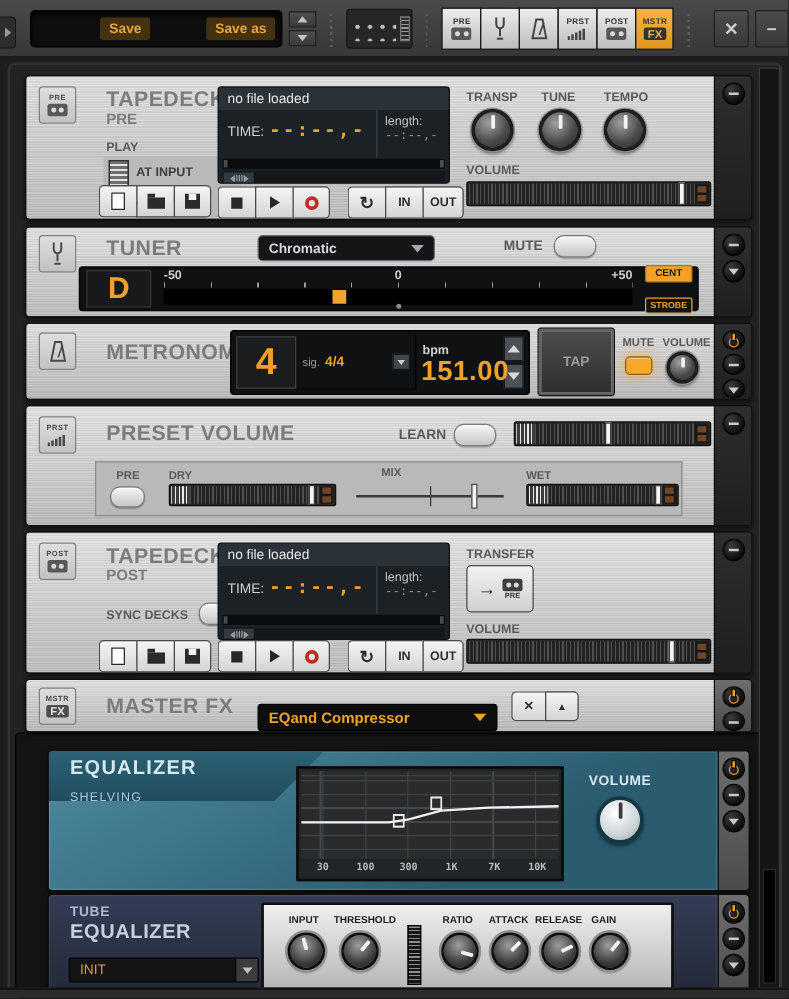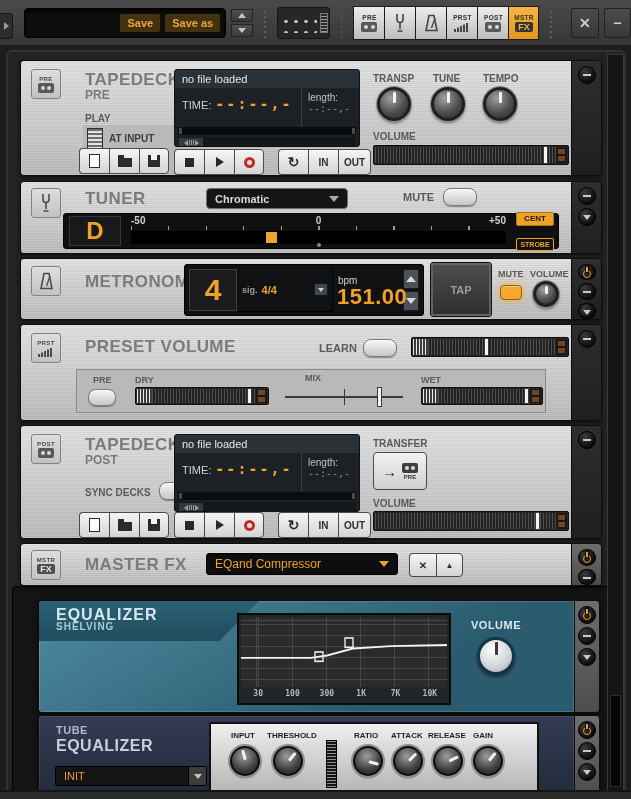--- a/index.html
+++ b/index.html
@@ -9,21 +9,21 @@
   .lbl{position:absolute;font-weight:bold;color:#5a5a5a;white-space:nowrap;}.f9{font-size:9px}.f10{font-size:10px}
   .f11{font-size:11px}
 
   
   .toolbar{position:absolute;top:0;left:0;right:0;height:46px;background:linear-gradient(#4a4a4a,#373737);
     border-bottom:1px solid #1a1a1a;display:flex;align-items:center;}
   .side-tab{position:absolute;left:0;top:13px;width:13px;height:26px;background:#2d2d2d;border:1px solid #171717;
     border-left:none;border-radius:0 4px 4px 0;display:flex;align-items:center;justify-content:center;}
   .tri-r{width:0;height:0;border-top:4px solid transparent;border-bottom:4px solid transparent;border-left:5px solid #9a9a9a;}
   .preset-field{margin-left:24px;width:222px;height:30px;background:#0e0e0e;border:1px solid #000;border-radius:4px;
-    box-shadow:inset 0 2px 4px #000;display:flex;align-items:center;padding:0 5px;}
+    box-shadow:inset 0 2px 4px #000;display:flex;align-items:center;padding:0 5px;gap:40px;}
   .preset-text{flex:1;color:#ddd;font-size:12px;}
   .save-btn{height:18px;padding:0 7px;background:#43310f;color:#eba63b;font-weight:bold;font-size:11px;
     border:none;border-radius:2px;margin-left:5px;font-family:inherit;}
   .spin{margin-left:5px;display:flex;flex-direction:column;gap:2px;}
   .spin button{width:22px;height:13px;background:linear-gradient(#4e4e4e,#3a3a3a);border:1px solid #222;
     display:flex;align-items:center;justify-content:center;padding:0;}
   .tri-u{width:0;height:0;border-left:4px solid transparent;border-right:4px solid transparent;border-bottom:5px solid #c4c4c4;}
   .tri-d{width:0;height:0;border-left:4px solid transparent;border-right:4px solid transparent;border-top:5px solid #c4c4c4;}
   .dots-sep{width:2px;height:30px;margin:0 11px;background-image:repeating-linear-gradient(0deg,#5d5d5d 0 2px,transparent 2px 5px);}
   .board-btn{width:58px;height:32px;background:#272727;border:1px solid #161616;border-radius:3px;
@@ -148,27 +148,27 @@
   .strobe-btn{width:38px;height:13px;background:#121212;border:1px solid #f0a228;border-radius:2px;color:#f0a228;
     font-size:7px;font-weight:bold;line-height:11px;text-align:center;padding:0;}
 
   
   .met-disp{position:absolute;background:#0f1113;border:1px solid #000;border-radius:3px;display:flex;padding:3px;}
   .beat-box{width:48px;background:#1a1c1e;border:1px solid #3c4044;margin:1px;display:flex;align-items:center;justify-content:center;
     color:#f0a228;font-size:30px;font-weight:bold;}
   .met-mid{width:94px;display:flex;flex-direction:column;}
   .met-row{flex:1;display:flex;align-items:center;padding:0 4px;gap:4px;}
   .met-row:first-child{border-bottom:1px solid #000;}
-  .met-k{color:#9a9a9a;font-size:9px;font-weight:bold;}
+  .met-k{color:#9a9a9a;font-size:9px;}
   .met-v{color:#f0a228;font-size:11px;font-weight:bold;}
   .ddbtn{margin-left:auto;width:14px;height:13px;background:#41474c;border:1px solid #14181a;
     display:flex;align-items:center;justify-content:center;padding:0;}
   .ddbtn .t{width:0;height:0;border-left:3px solid transparent;border-right:3px solid transparent;border-top:4px solid #d0d0d0;}
   .bpm-col{flex:1;position:relative;border-left:1px solid #000;padding:2px 5px;}
-  .bpm-lbl{color:#d2d2d2;font-size:10px;}
+  .bpm-lbl{color:#d2d2d2;font-size:10px;font-weight:bold;}
   .bpm-val{position:absolute;left:4px;bottom:2px;color:#f0a228;font-size:22px;font-weight:bold;letter-spacing:.5px;}
   .bpm-spin{width:18px;display:flex;flex-direction:column;gap:2px;padding:1px;}
   .bpm-spin button{flex:1;background:#4b5156;border:1px solid #17191b;display:flex;align-items:center;justify-content:center;padding:0;}
   .bpm-spin .t-u{width:0;height:0;border-left:5px solid transparent;border-right:5px solid transparent;border-bottom:6px solid #d8d8d8;}
   .bpm-spin .t-d{width:0;height:0;border-left:5px solid transparent;border-right:5px solid transparent;border-top:6px solid #d8d8d8;}
   .tap-btn{position:absolute;background:linear-gradient(#4c4c4c,#2f2f2f);border:2px solid #626262;outline:1px solid #111;
     color:#9b9b9b;font-size:11px;font-weight:bold;border-radius:2px;}
   .led{position:absolute;background:#f6a82b;border:1px solid #8a5f12;border-radius:4px;
     box-shadow:0 0 9px rgba(246,168,43,.85),inset 0 1px 0 rgba(255,255,255,.5);padding:0;}
 
@@ -190,21 +190,21 @@
   .tr-col{display:flex;flex-direction:column;align-items:center;gap:1px;}
   .tr-col .cassette{background:#3e3e3e;}
   .tr-col .sub{font-size:6px;font-weight:bold;color:#333;}
 
   
   .eq-face{flex:1;position:relative;background:linear-gradient(150deg,#4e8ba0,#2a5b6f 70%);
     box-shadow:inset 0 0 0 1px rgba(255,255,255,.14);}
   .eq-wedge{position:absolute;left:0;top:0;width:220px;height:40px;background:linear-gradient(#2c6175,#204c5e);
     clip-path:polygon(0 0,100% 0,82% 100%,0 100%);}
   .eq-title{position:absolute;left:17px;top:5px;font-size:16px;font-weight:bold;color:#d6e8ef;letter-spacing:1px;}
-  .eq-sub{position:absolute;left:17px;top:20px;font-size:10px;font-weight:bold;color:#a9cad6;letter-spacing:1px;}
+  .eq-sub{position:absolute;left:17px;top:32px;font-size:10px;font-weight:normal;color:#a9cad6;letter-spacing:1px;}
   .eq-graph{position:absolute;background:#222527;border:2px solid #0a0a0a;}
   .eq-plot{position:absolute;left:2px;right:2px;top:2px;bottom:16px;background:#292b2d;
     background-image:repeating-linear-gradient(0deg,#44484b 0 1px,transparent 1px 11px),
       repeating-linear-gradient(90deg,#44484b 0 1px,transparent 1px 34px);
     background-position:0 4px,17px 0;}
   .eq-plot svg{position:absolute;inset:0;width:100%;height:100%;}
   .eq-xlabels{position:absolute;left:2px;right:2px;bottom:2px;height:12px;display:flex;}
   .eq-xlabels span{flex:1;text-align:center;font-size:8px;font-weight:bold;color:#b8b8b8;font-family:"DejaVu Sans Mono",monospace;}
   .eq-vol-lbl{position:absolute;font-size:11px;font-weight:bold;color:#dbe7ec;letter-spacing:.5px;}
 
@@ -667,21 +667,21 @@
       </div>
     </div>
 
     <div class="mod" style="top:497px;height:43px;">
       <div class="face">
         <div class="badge" style="top:6px">
           <span class="blabel">MSTR</span>
           <span class="fxchip gray">FX</span>
         </div>
         <div class="mtitle" style="left:64px;top:11px">MASTER FX</div>
-        <div class="drop dark" style="left:185px;top:9px;width:192px;height:22px;font-weight:normal">
+        <div class="drop dark" style="left:185px;top:19px;width:192px;height:22px;font-weight:bold">
           <span>EQand Compressor</span>
           <span class="dd-arrow amber"></span>
         </div>
         <div class="btn-row" style="left:388px;top:9px">
           <button class="tbtn txt first" style="height:24px;width:27px">✕</button>
           <button class="tbtn txt last" style="height:24px;width:27px;font-size:8px">▲</button>
         </div>
       </div>
       <div class="strip gray">
         <button class="rbtn">

